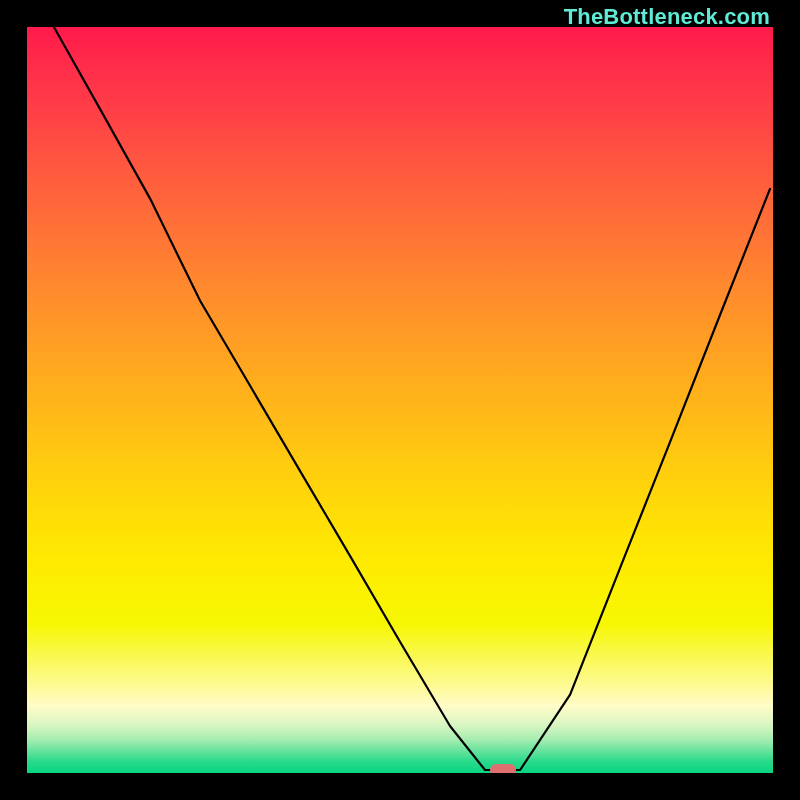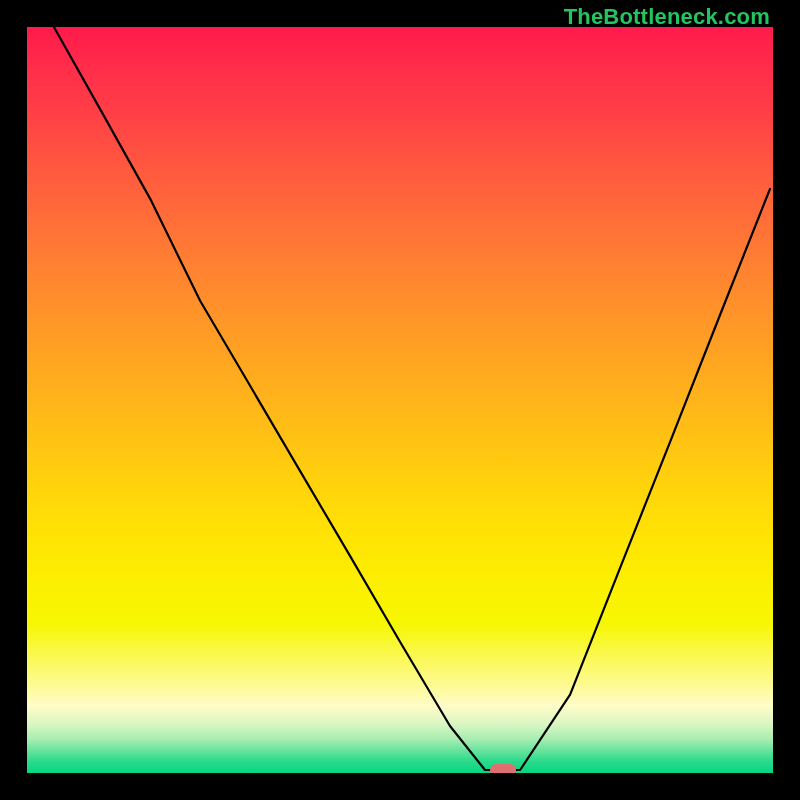--- a/index.html
+++ b/index.html
@@ -57,21 +57,21 @@
       #08d581 100%
     );
   }
   .watermark {
     position: absolute;
     top: 4px;
     right: 30px;
     font-family: Arial, Helvetica, sans-serif;
     font-size: 22px;
     font-weight: bold;
-    color: #22c55e;
+    color: #5eead4;
     letter-spacing: 0.2px;
   }
   .marker {
     position: absolute;
     width: 26px;
     height: 12px;
     background: #e06f6f;
     border-radius: 6px;
   }
   svg.curve {

